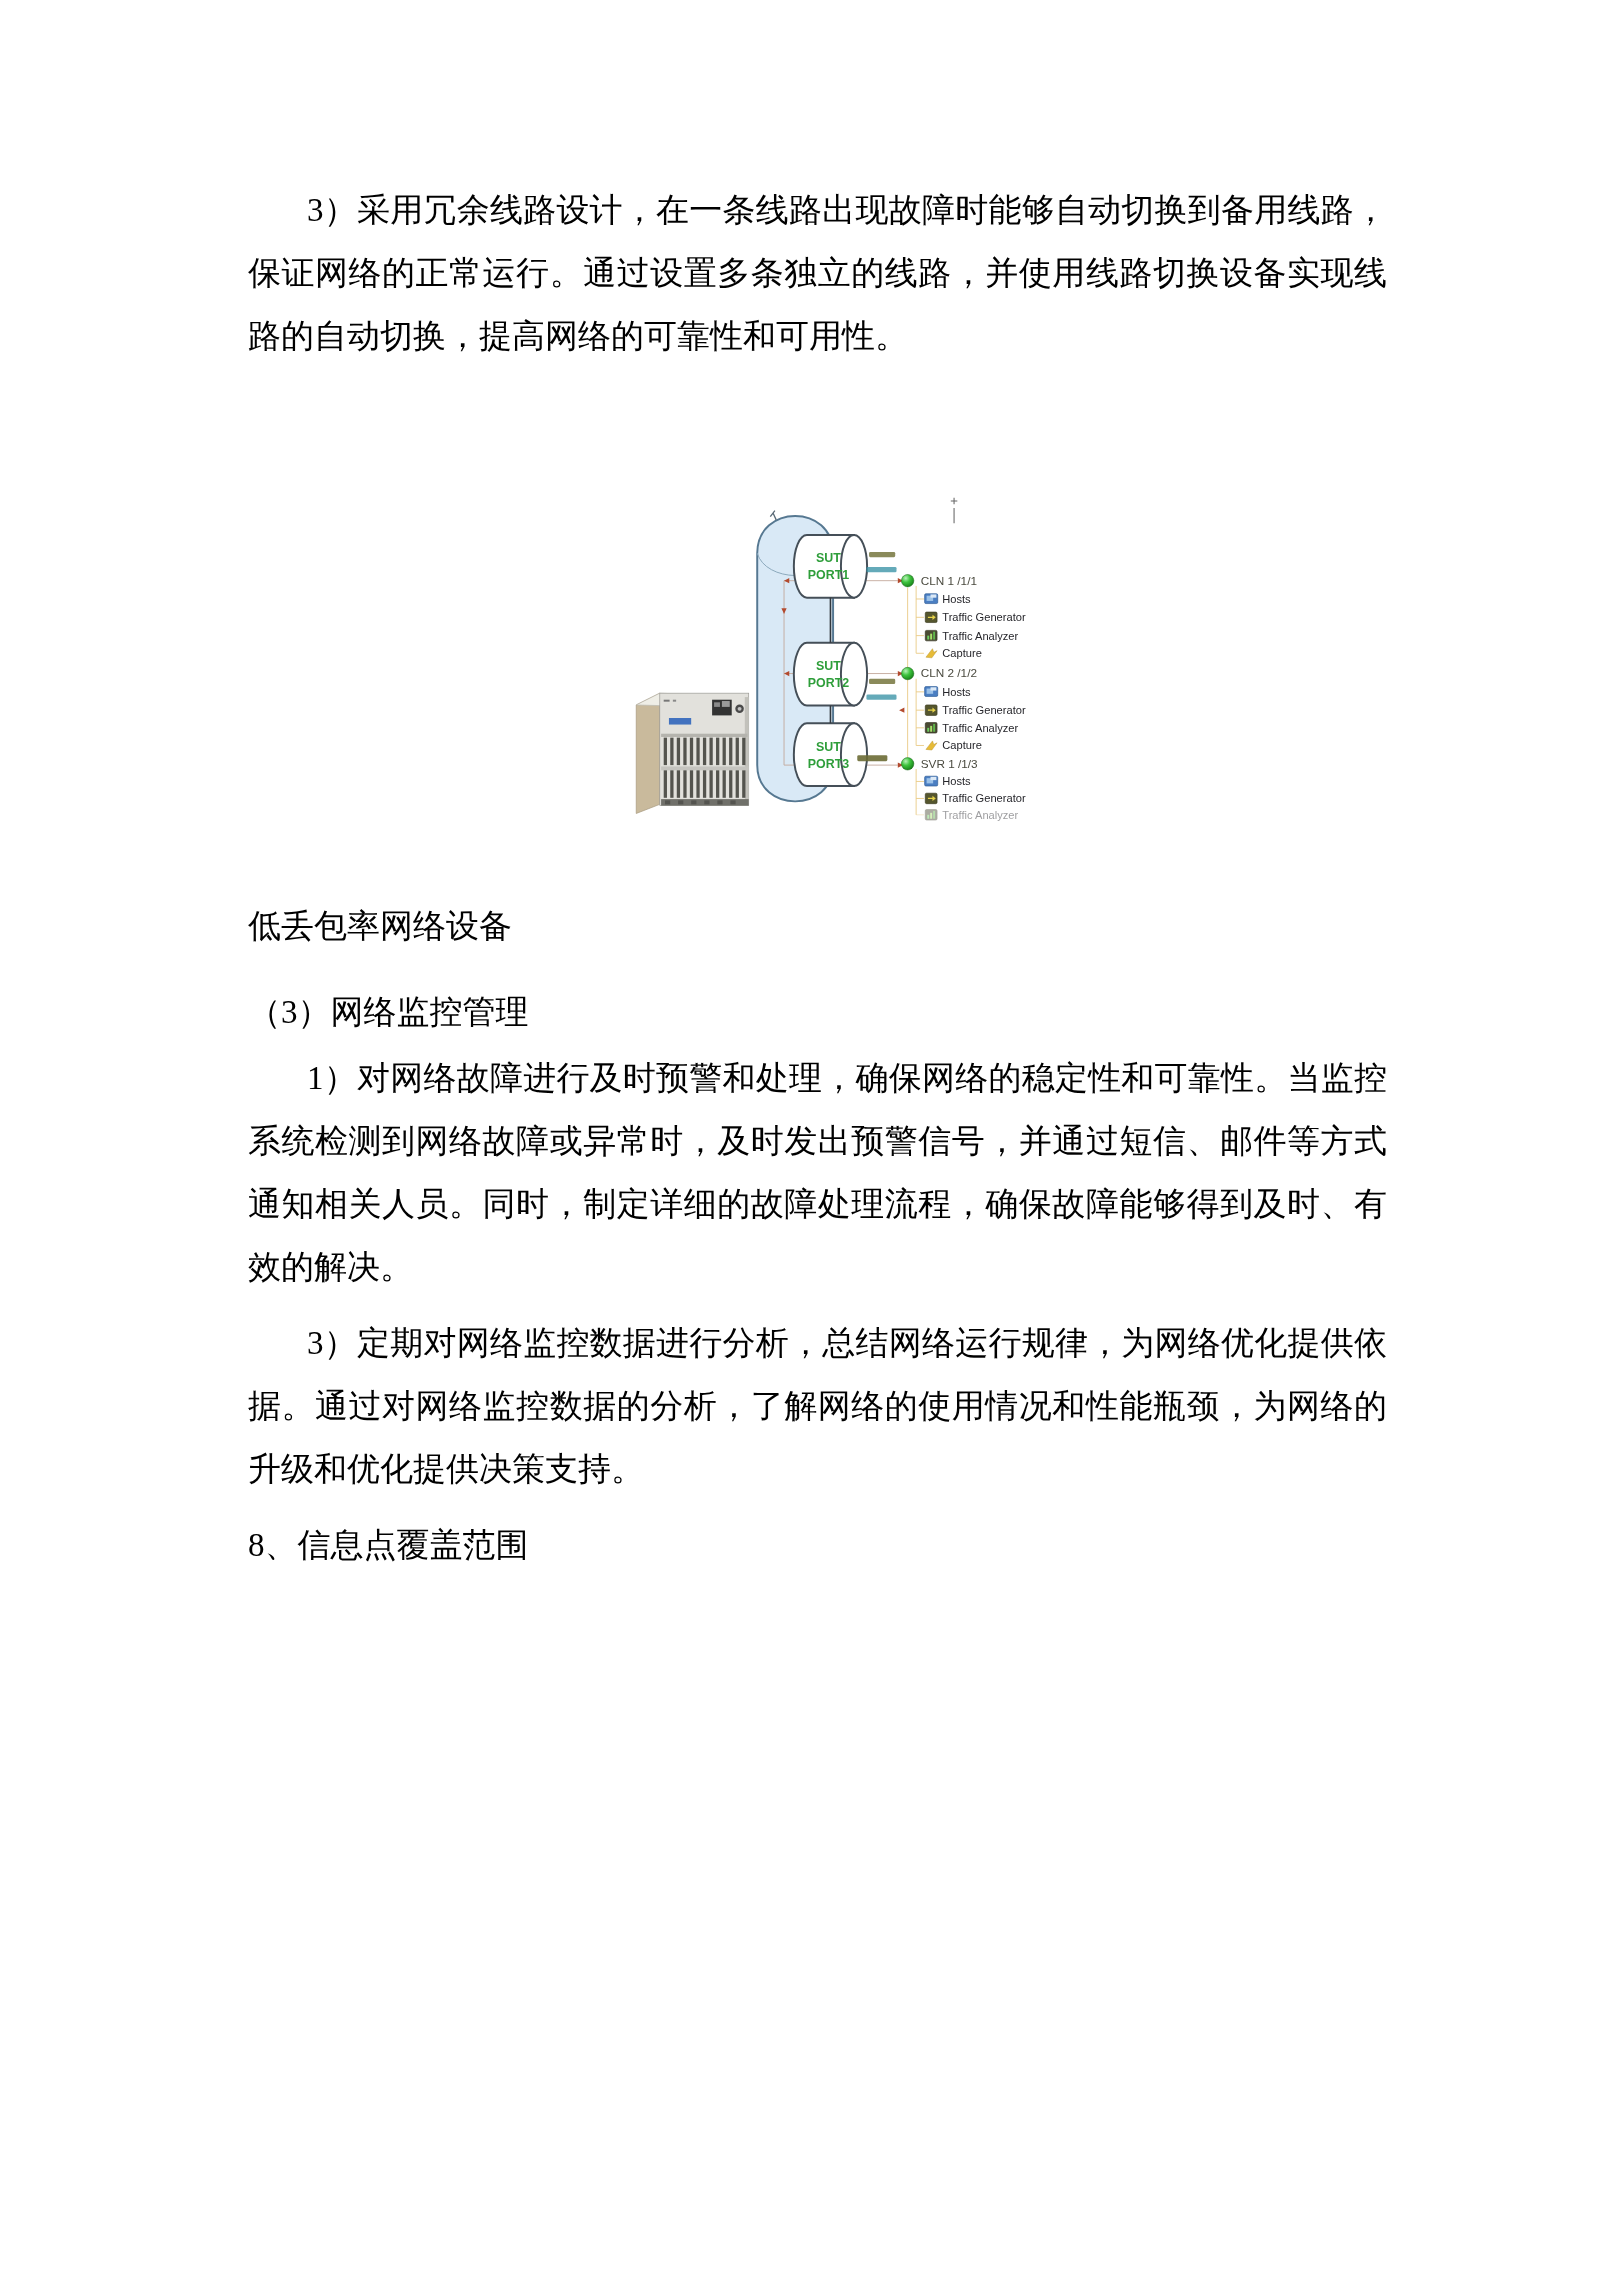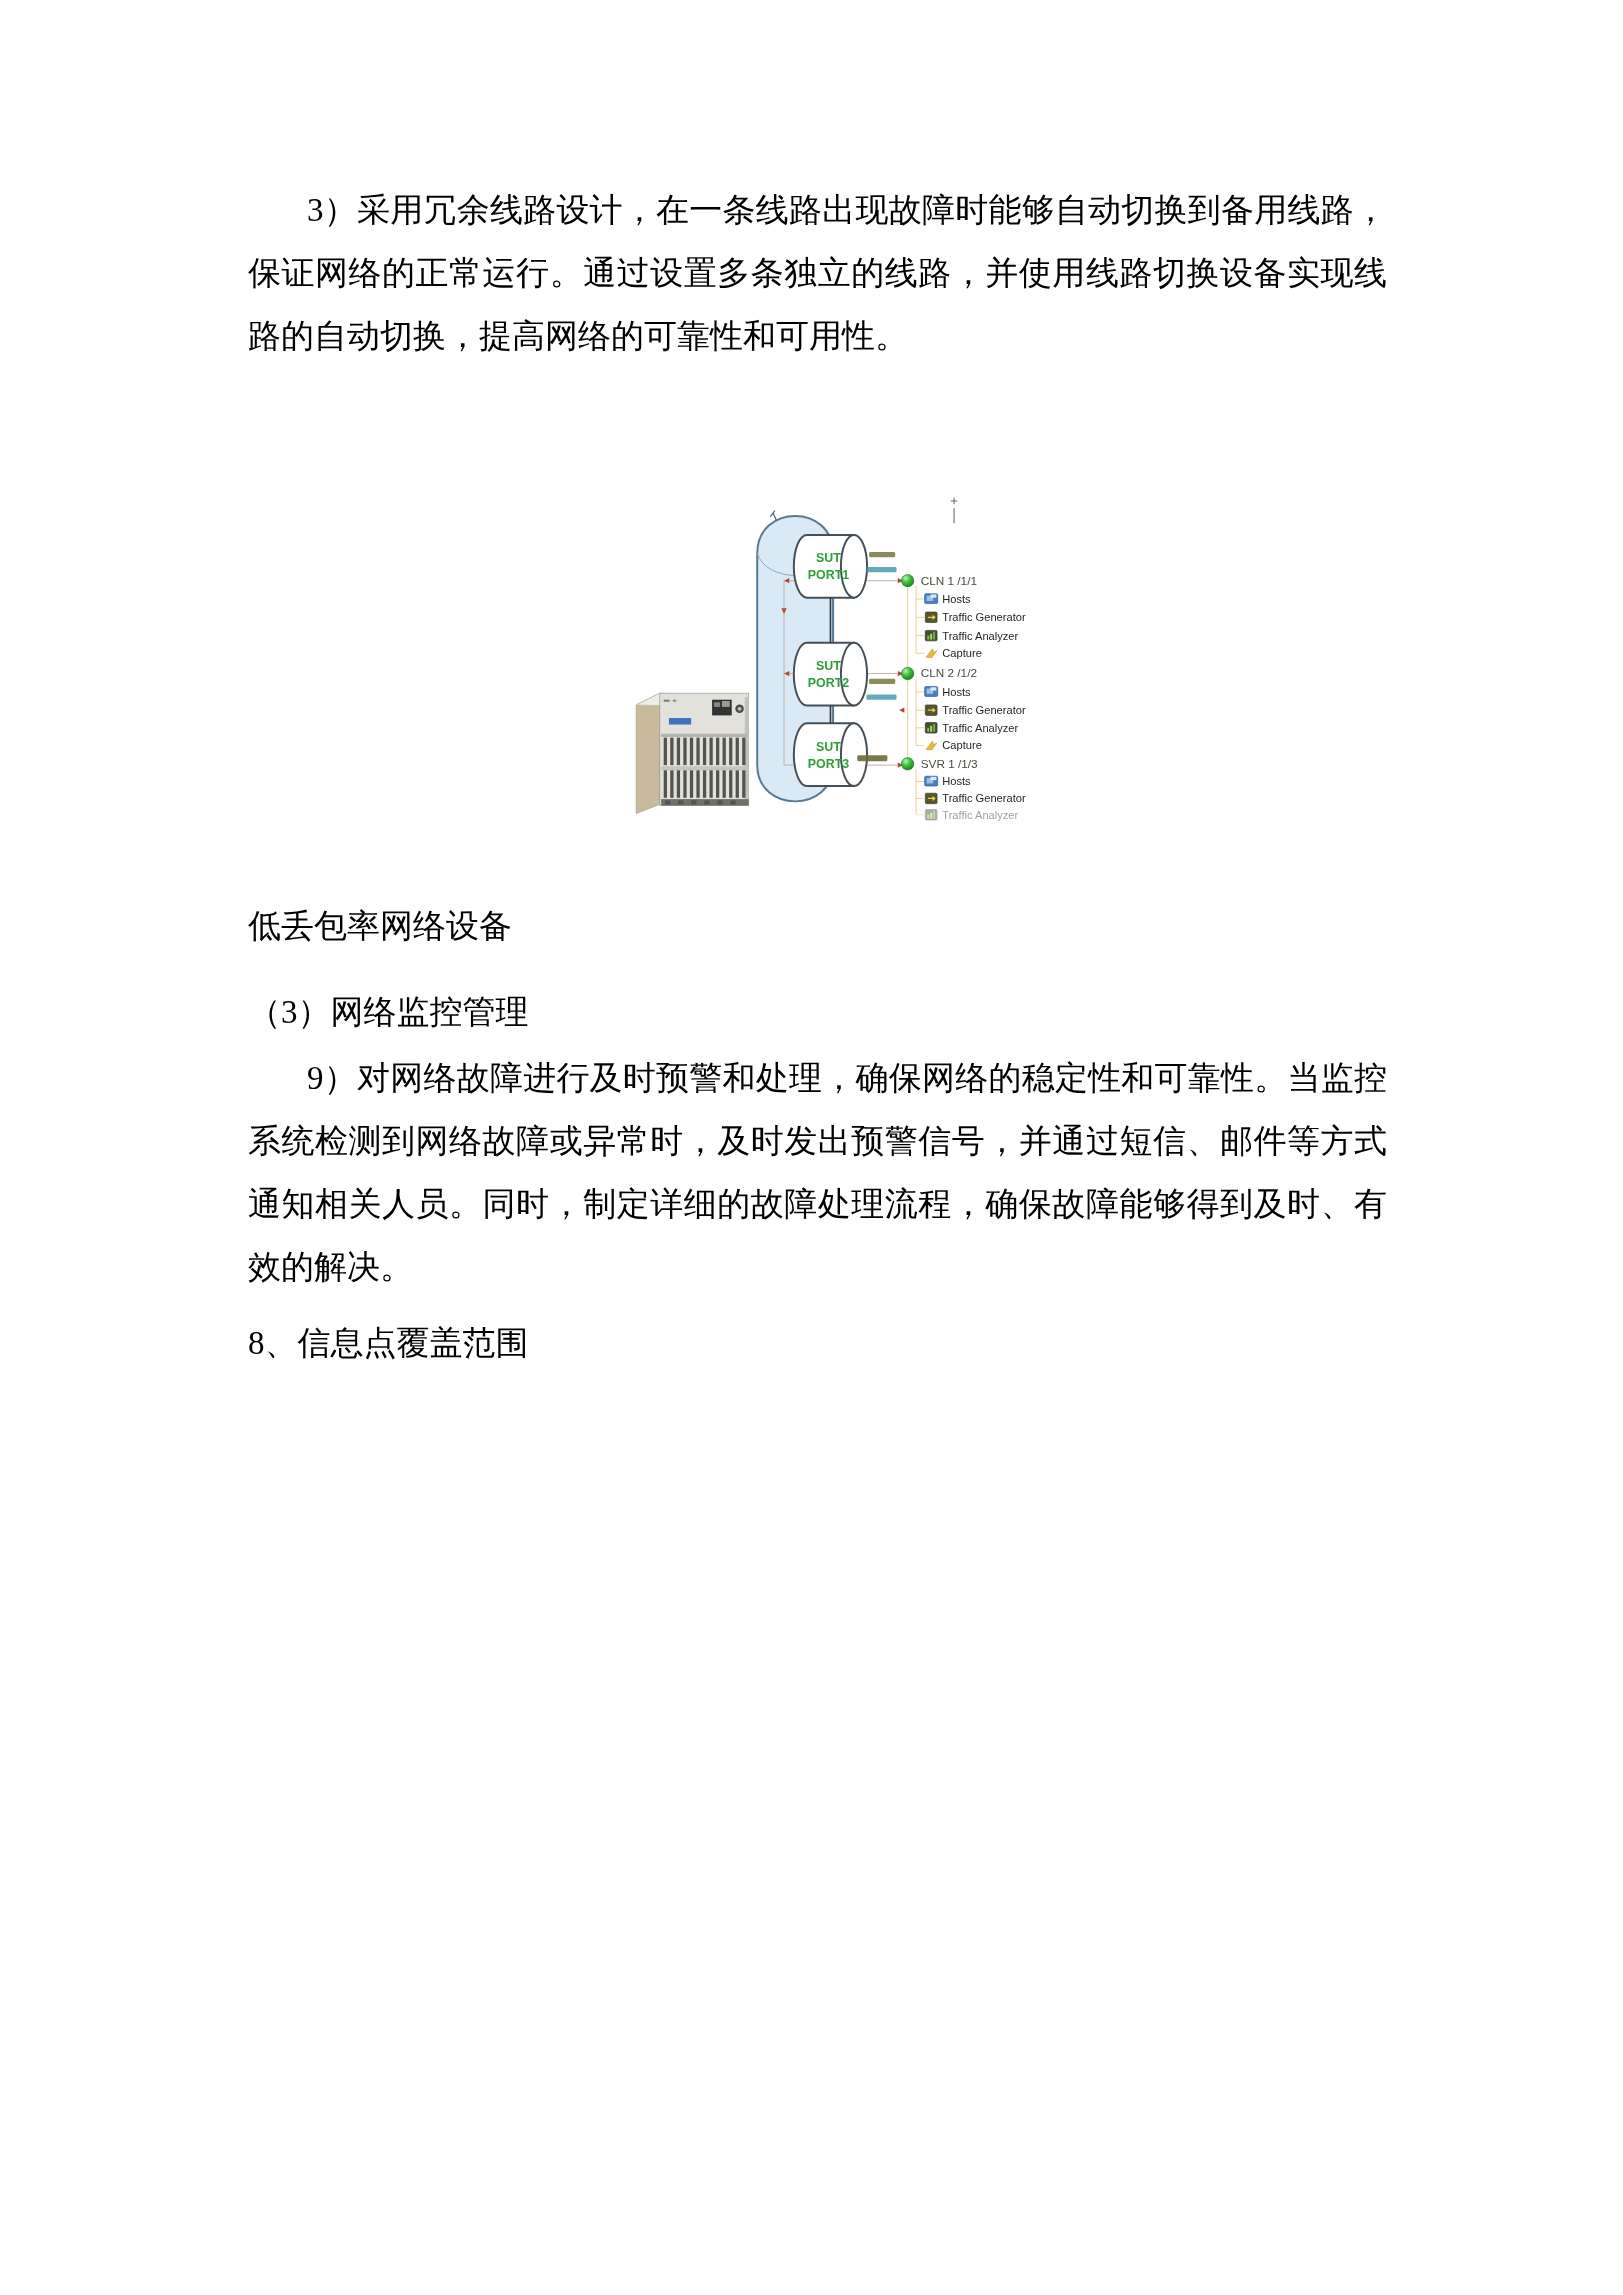--- a/index.html
+++ b/index.html
@@ -283,22 +283,23 @@
           <rect x="256" y="546" width="8" height="6" fill="#54544f"></rect>
         </g>
       </svg>
     </div>
 
     <p class="para caption">低丢包率网络设备</p>
 
     <p class="para mt35">（3）网络监控管理</p>
 
 
-    <p class="para indent mt5">9）对网络故障进行及时预警和处理，确保网络的稳定性和可靠性。当监控系统检测到网络故障或异常时，及时发出预警信号，并通过短信、邮件等方式通知相关人员。同时，制定详细的故障处理流程，确保故障能够得到及时、有效的解决。</p>
-
+    <p class="para indent mt5">1）对网络故障进行及时预警和处理，确保网络的稳定性和可靠性。当监控系统检测到网络故障或异常时，及时发出预警信号，并通过短信、邮件等方式通知相关人员。同时，制定详细的故障处理流程，确保故障能够得到及时、有效的解决。</p>
+
+    <p class="para indent mt20">3）定期对网络监控数据进行分析，总结网络运行规律，为网络优化提供依据。通过对网络监控数据的分析，了解网络的使用情况和性能瓶颈，为网络的升级和优化提供决策支持。</p>
 
     <p class="para mt20">8、信息点覆盖范围</p>
 
 
 
   </div>
 </div>
 
 
 </body></html>

